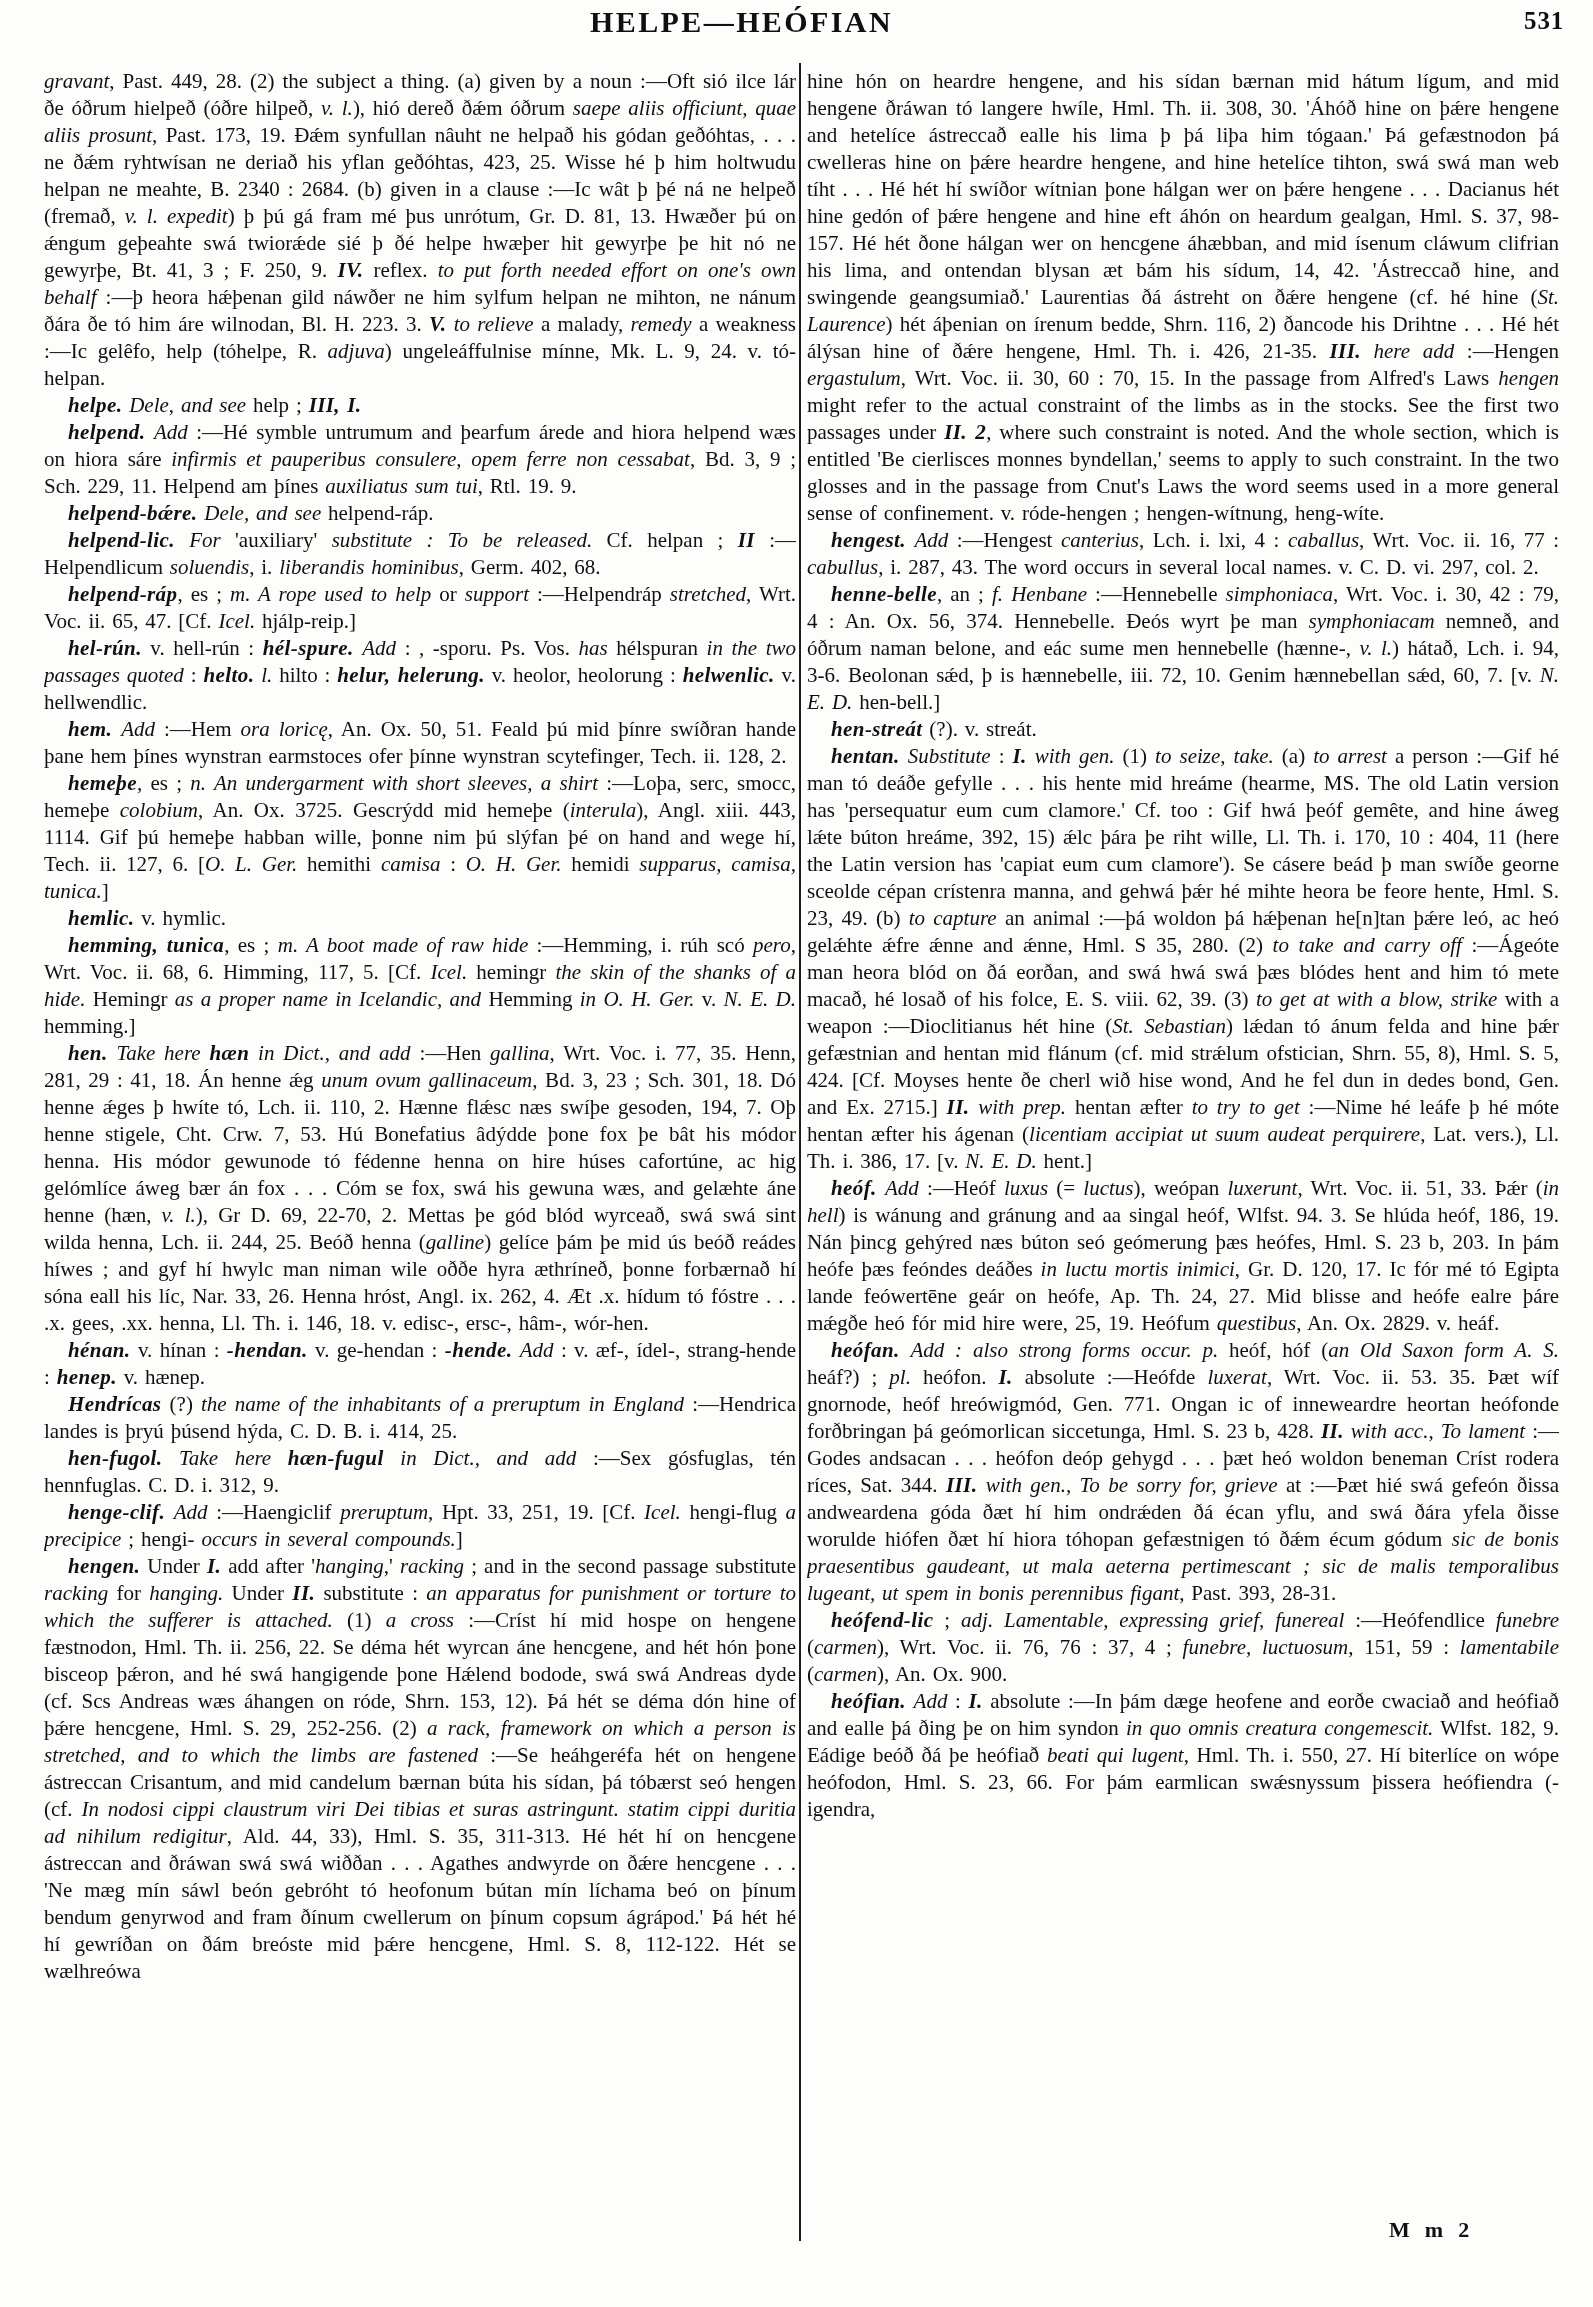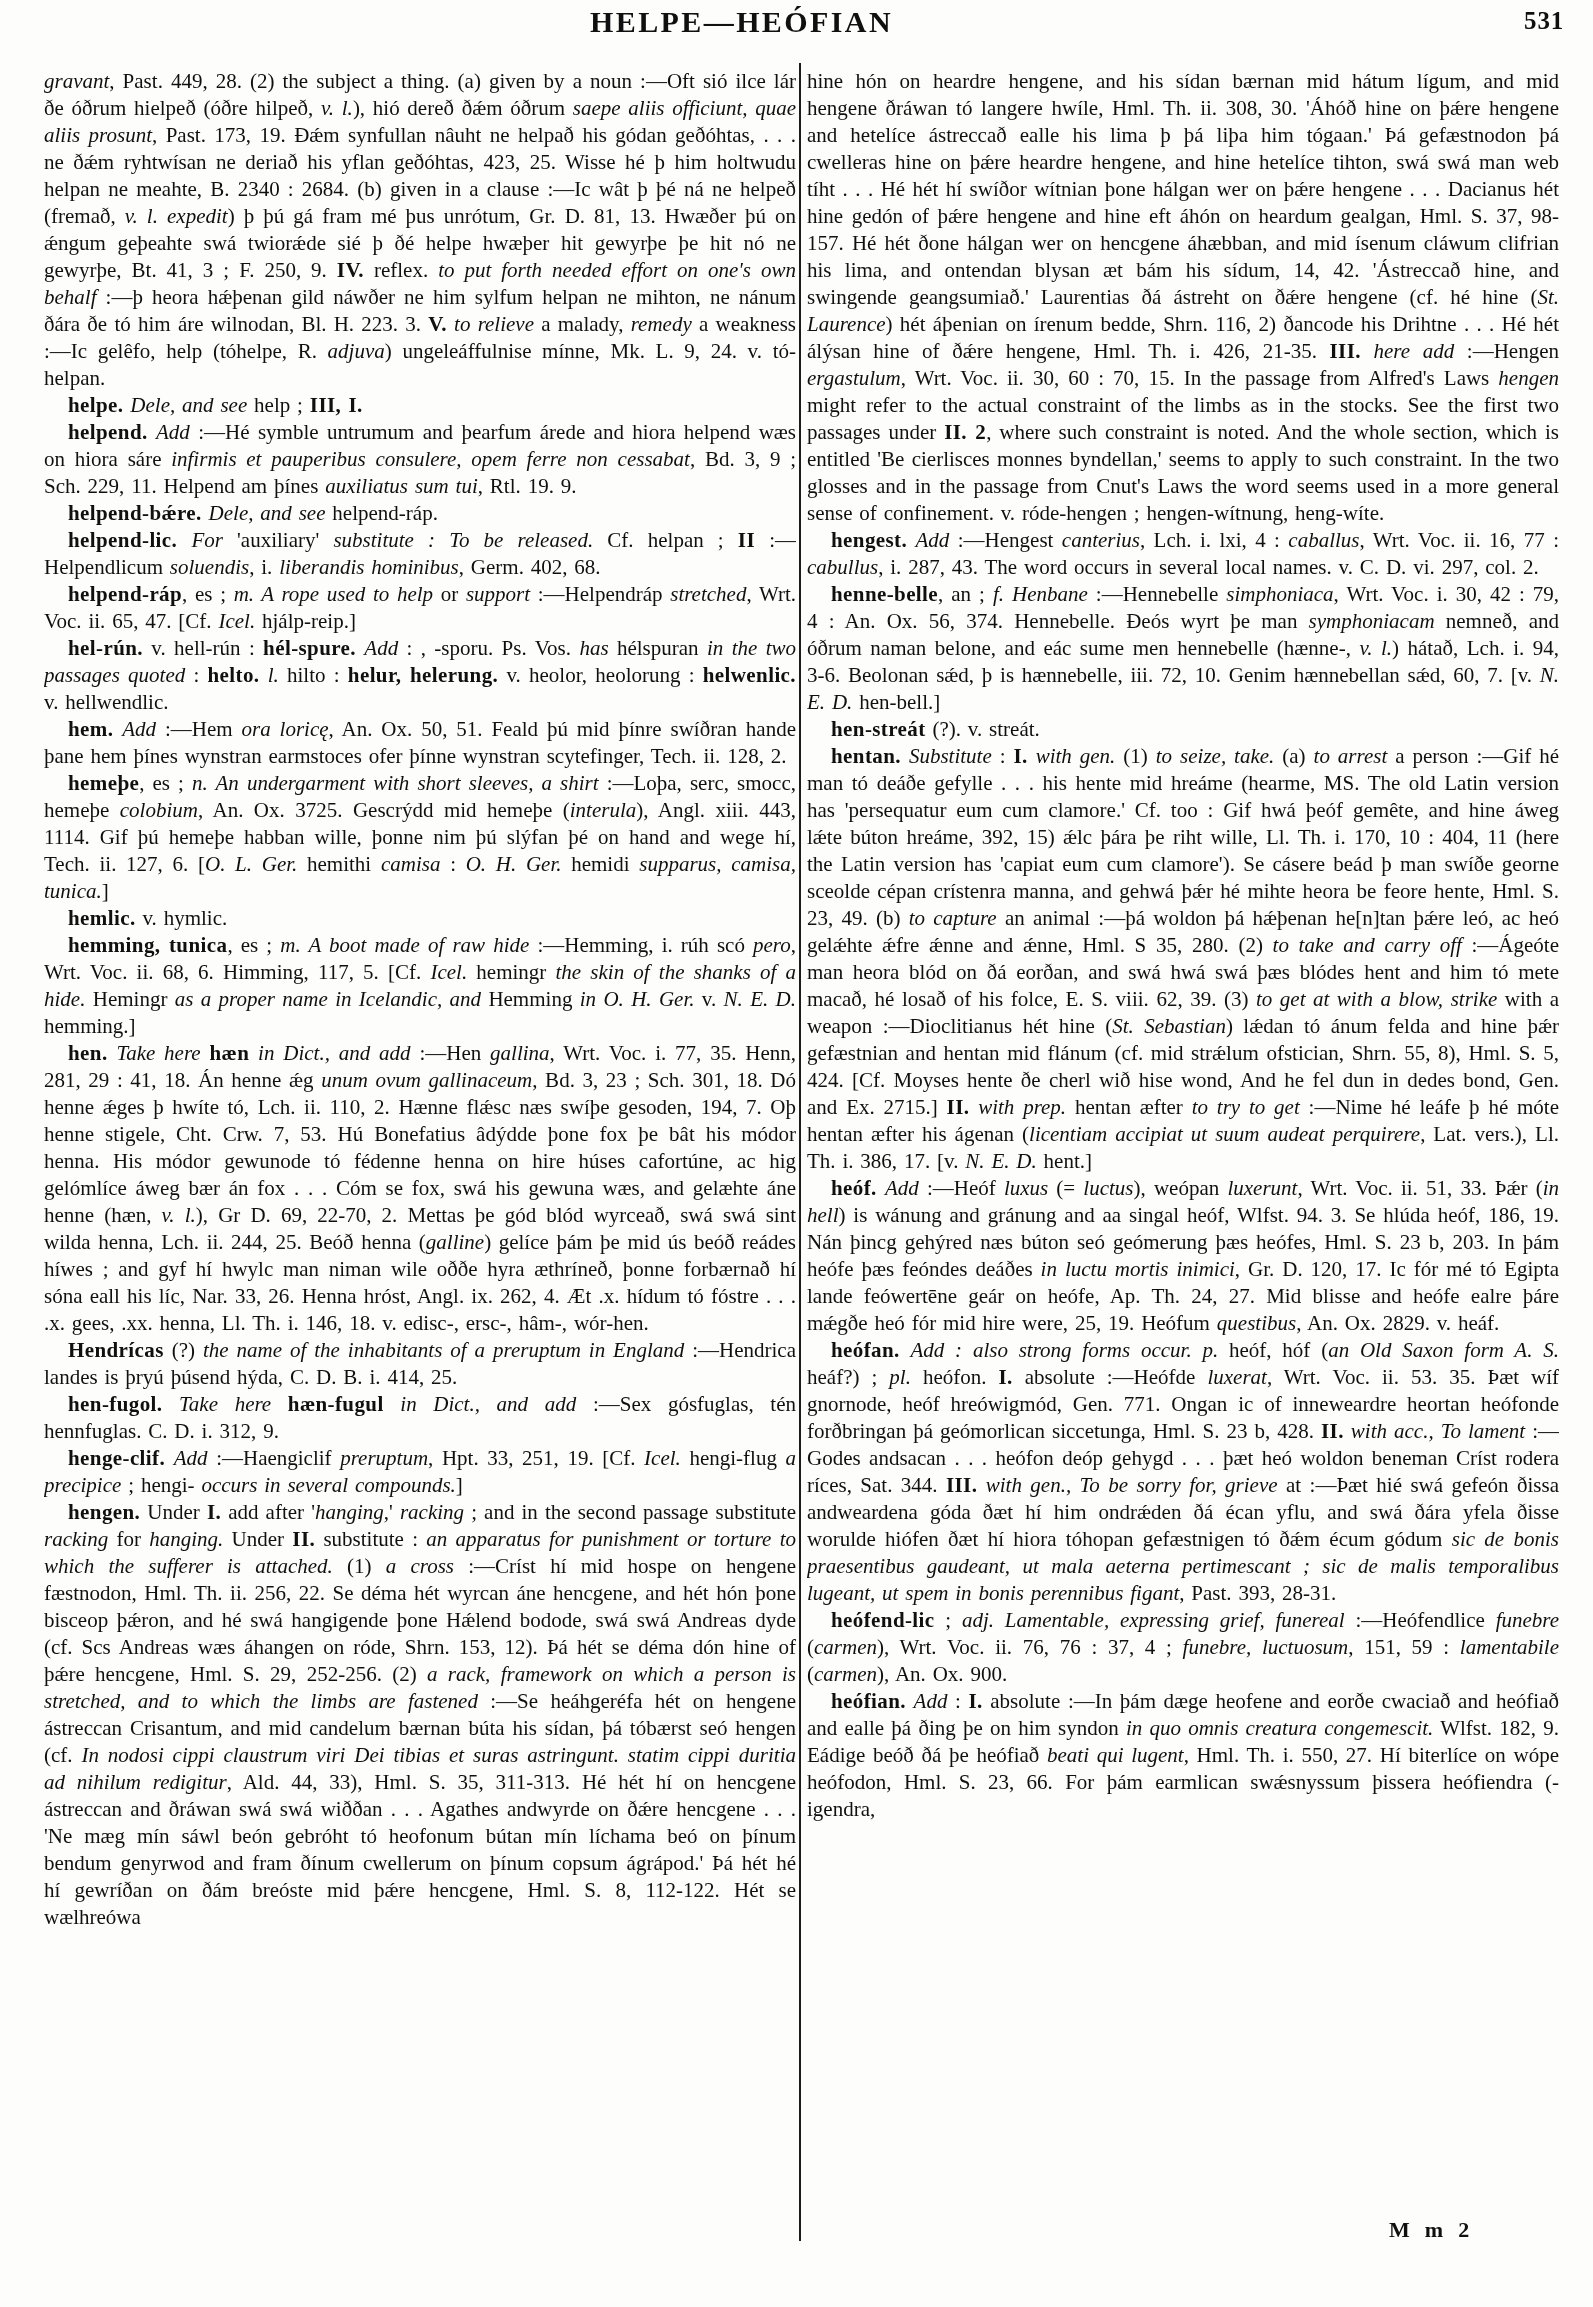--- a/index.html
+++ b/index.html
@@ -28,21 +28,21 @@
     word-spacing:1.6px;
   }
   .col-left{left:44px;}
   .col-right{left:807px;}
   .column-divider{
     position:absolute;left:799px;top:63px;width:1.6px;height:2178px;
     background:#1c1c1c;
   }
   p.entry{margin:0;text-indent:24px;}
   p.entry.cont{text-indent:0;}
-  p.entry b{font-weight:700;letter-spacing:0.4px;}
+  p.entry b{font-weight:700;letter-spacing:0.4px;font-style:italic;}
   p.entry i{font-style:italic;}
   .signature-mark{
     position:absolute;left:1389px;top:2217px;
     font-size:22px;font-weight:700;letter-spacing:4.8px;
   }
 </style>
 </head>
 <body>
 
 <div class="page-header">
@@ -56,20 +56,21 @@
     <p class="entry"><b>helpend.</b> <i>Add</i> :—Hé symble untrumum and þearfum árede and hiora helpend wæs on hiora sáre <i>infirmis et pauperibus consulere, opem ferre non cessabat</i>, Bd. 3, 9 ; Sch. 229, 11. Helpend am þínes <i>auxiliatus sum tui</i>, Rtl. 19. 9.</p>
     <p class="entry"><b>helpend-bǽre.</b> <i>Dele, and see</i> helpend-ráp.</p>
     <p class="entry"><b>helpend-lic.</b> <i>For</i> 'auxiliary' <i>substitute : To be released.</i> Cf. helpan ; <b>II</b> :—Helpendlicum <i>soluendis</i>, i. <i>liberandis hominibus</i>, Germ. 402, 68.</p>
     <p class="entry"><b>helpend-ráp</b>, es ; <i>m. A rope used to help</i> or <i>support</i> :—Helpendráp <i>stretched</i>, Wrt. Voc. ii. 65, 47. [Cf. <i>Icel.</i> hjálp-reip.]</p>
     <p class="entry"><b>hel-rún.</b> v. hell-rún : <b>hél-spure.</b> <i>Add</i> : , -sporu. Ps. Vos. <i>has</i> hélspuran <i>in the two passages quoted</i> : <b>helto.</b> <i>l.</i> hilto : <b>helur, helerung.</b> v. heolor, heolorung : <b>helwenlic.</b> v. hellwendlic.</p>
     <p class="entry"><b>hem.</b> <i>Add</i> :—Hem <i>ora loricę</i>, An. Ox. 50, 51. Feald þú mid þínre swíðran hande þane hem þínes wynstran earmstoces ofer þínne wynstran scytefinger, Tech. ii. 128, 2.</p>
     <p class="entry"><b>hemeþe</b>, es ; <i>n. An undergarment with short sleeves, a shirt</i> :—Loþa, serc, smocc, hemeþe <i>colobium</i>, An. Ox. 3725. Gescrýdd mid hemeþe (<i>interula</i>), Angl. xiii. 443, 1114. Gif þú hemeþe habban wille, þonne nim þú slýfan þé on hand and wege hí, Tech. ii. 127, 6. [<i>O. L. Ger.</i> hemithi <i>camisa</i> : <i>O. H. Ger.</i> hemidi <i>supparus, camisa, tunica.</i>]</p>
     <p class="entry"><b>hemlic.</b> v. hymlic.</p>
     <p class="entry"><b>hemming, tunica</b>, es ; <i>m. A boot made of raw hide</i> :—Hemming, i. rúh scó <i>pero</i>, Wrt. Voc. ii. 68, 6. Himming, 117, 5. [Cf. <i>Icel.</i> hemingr <i>the skin of the shanks of a hide.</i> Hemingr <i>as a proper name in Icelandic, and</i> Hemming <i>in O. H. Ger.</i> v. <i>N. E. D.</i> hemming.]</p>
     <p class="entry"><b>hen.</b> <i>Take here</i> <b>hæn</b> <i>in Dict., and add</i> :—Hen <i>gallina</i>, Wrt. Voc. i. 77, 35. Henn, 281, 29 : 41, 18. Án henne ǽg <i>unum ovum gallinaceum</i>, Bd. 3, 23 ; Sch. 301, 18. Dó henne ǽges þ hwíte tó, Lch. ii. 110, 2. Hænne flǽsc næs swíþe gesoden, 194, 7. Oþ henne stigele, Cht. Crw. 7, 53. Hú Bonefatius âdýdde þone fox þe bât his módor henna. His módor gewunode tó fédenne henna on hire húses cafortúne, ac hig gelómlíce áweg bær án fox . . . Cóm se fox, swá his gewuna wæs, and gelæhte áne henne (hæn, <i>v. l.</i>), Gr D. 69, 22-70, 2. Mettas þe gód blód wyrceað, swá swá sint wilda henna, Lch. ii. 244, 25. Beóð henna (<i>galline</i>) gelíce þám þe mid ús beóð reádes híwes ; and gyf hí hwylc man niman wile oððe hyra æthríneð, þonne forbærnað hí sóna eall his líc, Nar. 33, 26. Henna hróst, Angl. ix. 262, 4. Æt .x. hídum tó fóstre . . . .x. gees, .xx. henna, Ll. Th. i. 146, 18. v. edisc-, ersc-, hâm-, wór-hen.</p>
+    <p class="entry"><b>hénan.</b> v. hínan : <b>-hendan.</b> v. ge-hendan : <b>-hende.</b> <i>Add</i> : v. æf-, ídel-, strang-hende : <b>henep.</b> v. hænep.</p>
     <p class="entry"><b>Hendrícas</b> (?) <i>the name of the inhabitants of a preruptum in England</i> :—Hendrica landes is þryú þúsend hýda, C. D. B. i. 414, 25.</p>
     <p class="entry"><b>hen-fugol.</b> <i>Take here</i> <b>hæn-fugul</b> <i>in Dict., and add</i> :—Sex gósfuglas, tén hennfuglas. C. D. i. 312, 9.</p>
     <p class="entry"><b>henge-clif.</b> <i>Add</i> :—Haengiclif <i>preruptum</i>, Hpt. 33, 251, 19. [Cf. <i>Icel.</i> hengi-flug <i>a precipice</i> ; hengi- <i>occurs in several compounds.</i>]</p>
     <p class="entry"><b>hengen.</b> Under <b>I.</b> add after '<i>hanging</i>,' <i>racking</i> ; and in the second passage substitute <i>racking</i> for <i>hanging.</i> Under <b>II.</b> substitute : <i>an apparatus for punishment or torture to which the sufferer is attached.</i> (1) <i>a cross</i> :—Críst hí mid hospe on hengene fæstnodon, Hml. Th. ii. 256, 22. Se déma hét wyrcan áne hencgene, and hét hón þone bisceop þǽron, and hé swá hangigende þone Hǽlend bodode, swá swá Andreas dyde (cf. Scs Andreas wæs áhangen on róde, Shrn. 153, 12). Þá hét se déma dón hine of þǽre hencgene, Hml. S. 29, 252-256. (2) <i>a rack, framework on which a person is stretched, and to which the limbs are fastened</i> :—Se heáhgeréfa hét on hengene ástreccan Crisantum, and mid candelum bærnan búta his sídan, þá tóbærst seó hengen (cf. <i>In nodosi cippi claustrum viri Dei tibias et suras astringunt. statim cippi duritia ad nihilum redigitur</i>, Ald. 44, 33), Hml. S. 35, 311-313. Hé hét hí on hencgene ástreccan and ðráwan swá swá wiððan . . . Agathes andwyrde on ðǽre hencgene . . . 'Ne mæg mín sáwl beón gebróht tó heofonum bútan mín líchama beó on þínum bendum genyrwod and fram ðínum cwellerum on þínum copsum ágrápod.' Þá hét hé hí gewríðan on ðám breóste mid þǽre hencgene, Hml. S. 8, 112-122. Hét se wælhreówa</p>
   </div>
 <div class="column-divider"></div>
 <div class="col col-right">
     <p class="entry cont">hine hón on heardre hengene, and his sídan bærnan mid hátum lígum, and mid hengene ðráwan tó langere hwíle, Hml. Th. ii. 308, 30. 'Áhóð hine on þǽre hengene and hetelíce ástreccað ealle his lima þ þá liþa him tógaan.' Þá gefæstnodon þá cwelleras hine on þǽre heardre hengene, and hine hetelíce tihton, swá swá man web tíht . . . Hé hét hí swíðor wítnian þone hálgan wer on þǽre hengene . . . Dacianus hét hine gedón of þǽre hengene and hine eft áhón on heardum gealgan, Hml. S. 37, 98-157. Hé hét ðone hálgan wer on hencgene áhæbban, and mid ísenum cláwum clifrian his lima, and ontendan blysan æt bám his sídum, 14, 42. 'Ástreccað hine, and swingende geangsumiað.' Laurentias ðá ástreht on ðǽre hengene (cf. hé hine (<i>St. Laurence</i>) hét áþenian on írenum bedde, Shrn. 116, 2) ðancode his Drihtne . . . Hé hét álýsan hine of ðǽre hengene, Hml. Th. i. 426, 21-35. <b>III.</b> <i>here add</i> :—Hengen <i>ergastulum</i>, Wrt. Voc. ii. 30, 60 : 70, 15. In the passage from Alfred's Laws <i>hengen</i> might refer to the actual constraint of the limbs as in the stocks. See the first two passages under <b>II. 2</b>, where such constraint is noted. And the whole section, which is entitled 'Be cierlisces monnes byndellan,' seems to apply to such constraint. In the two glosses and in the passage from Cnut's Laws the word seems used in a more general sense of confinement. v. róde-hengen ; hengen-wítnung, heng-wíte.</p>
     <p class="entry"><b>hengest.</b> <i>Add</i> :—Hengest <i>canterius</i>, Lch. i. lxi, 4 : <i>caballus</i>, Wrt. Voc. ii. 16, 77 : <i>cabullus</i>, i. 287, 43. The word occurs in several local names. v. C. D. vi. 297, col. 2.</p>
     <p class="entry"><b>henne-belle</b>, an ; <i>f. Henbane</i> :—Hennebelle <i>simphoniaca</i>, Wrt. Voc. i. 30, 42 : 79, 4 : An. Ox. 56, 374. Hennebelle. Ðeós wyrt þe man <i>symphoniacam</i> nemneð, and óðrum naman belone, and eác sume men hennebelle (hænne-, <i>v. l.</i>) hátað, Lch. i. 94, 3-6. Beolonan sǽd, þ is hænnebelle, iii. 72, 10. Genim hænnebellan sǽd, 60, 7. [v. <i>N. E. D.</i> hen-bell.]</p>

